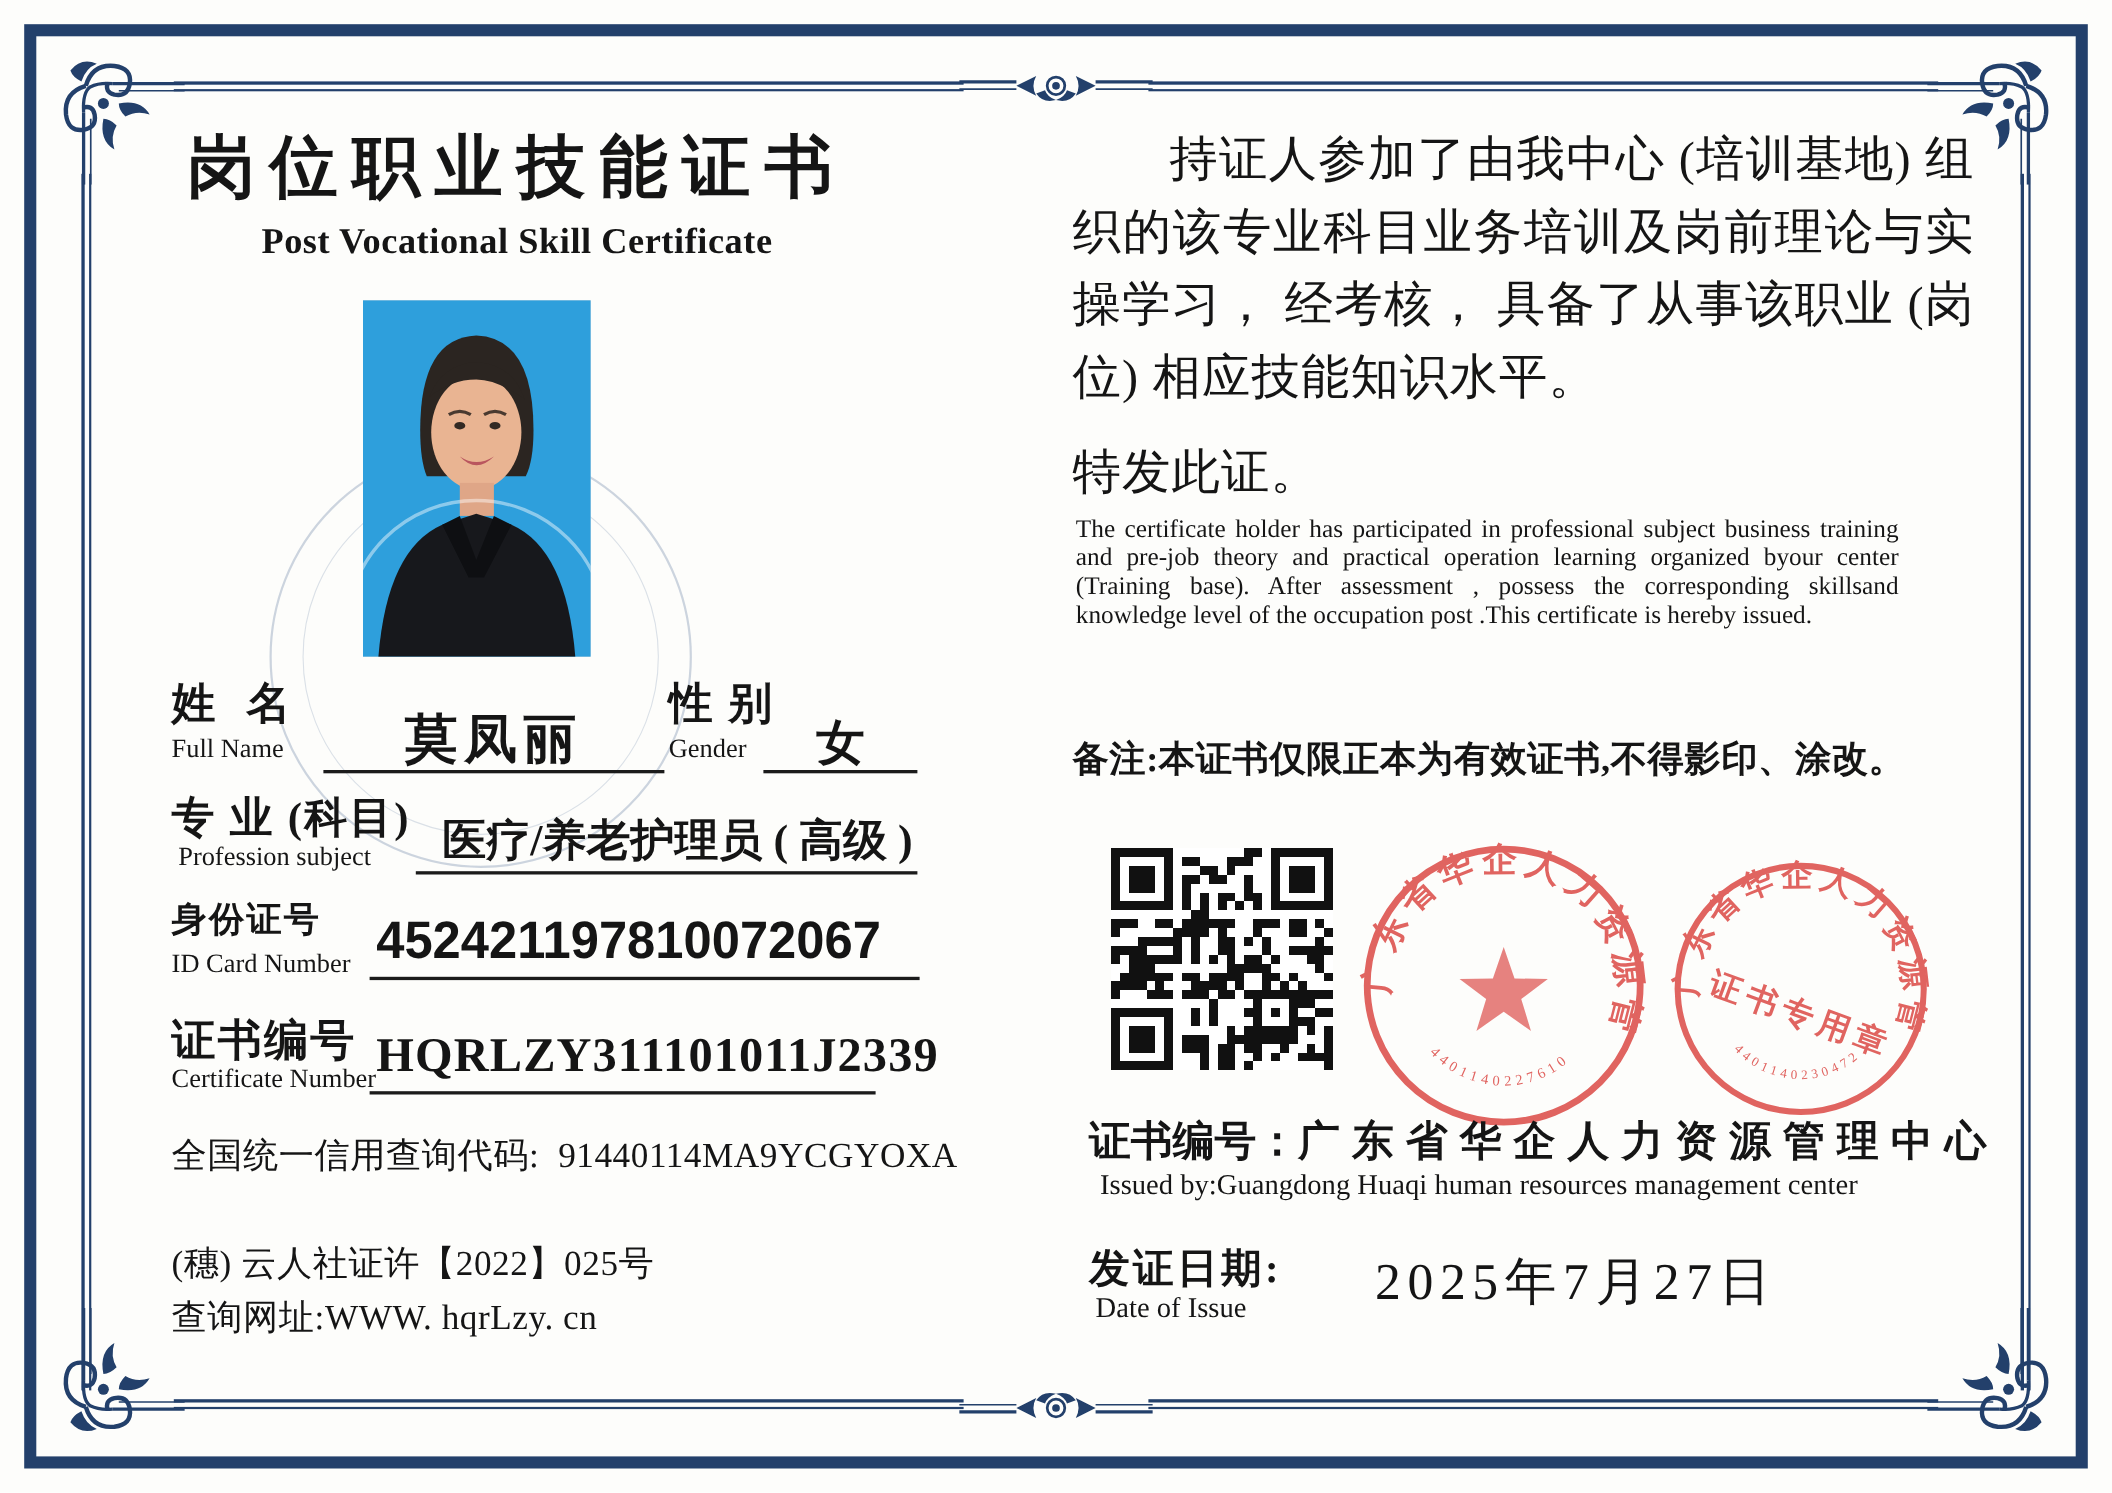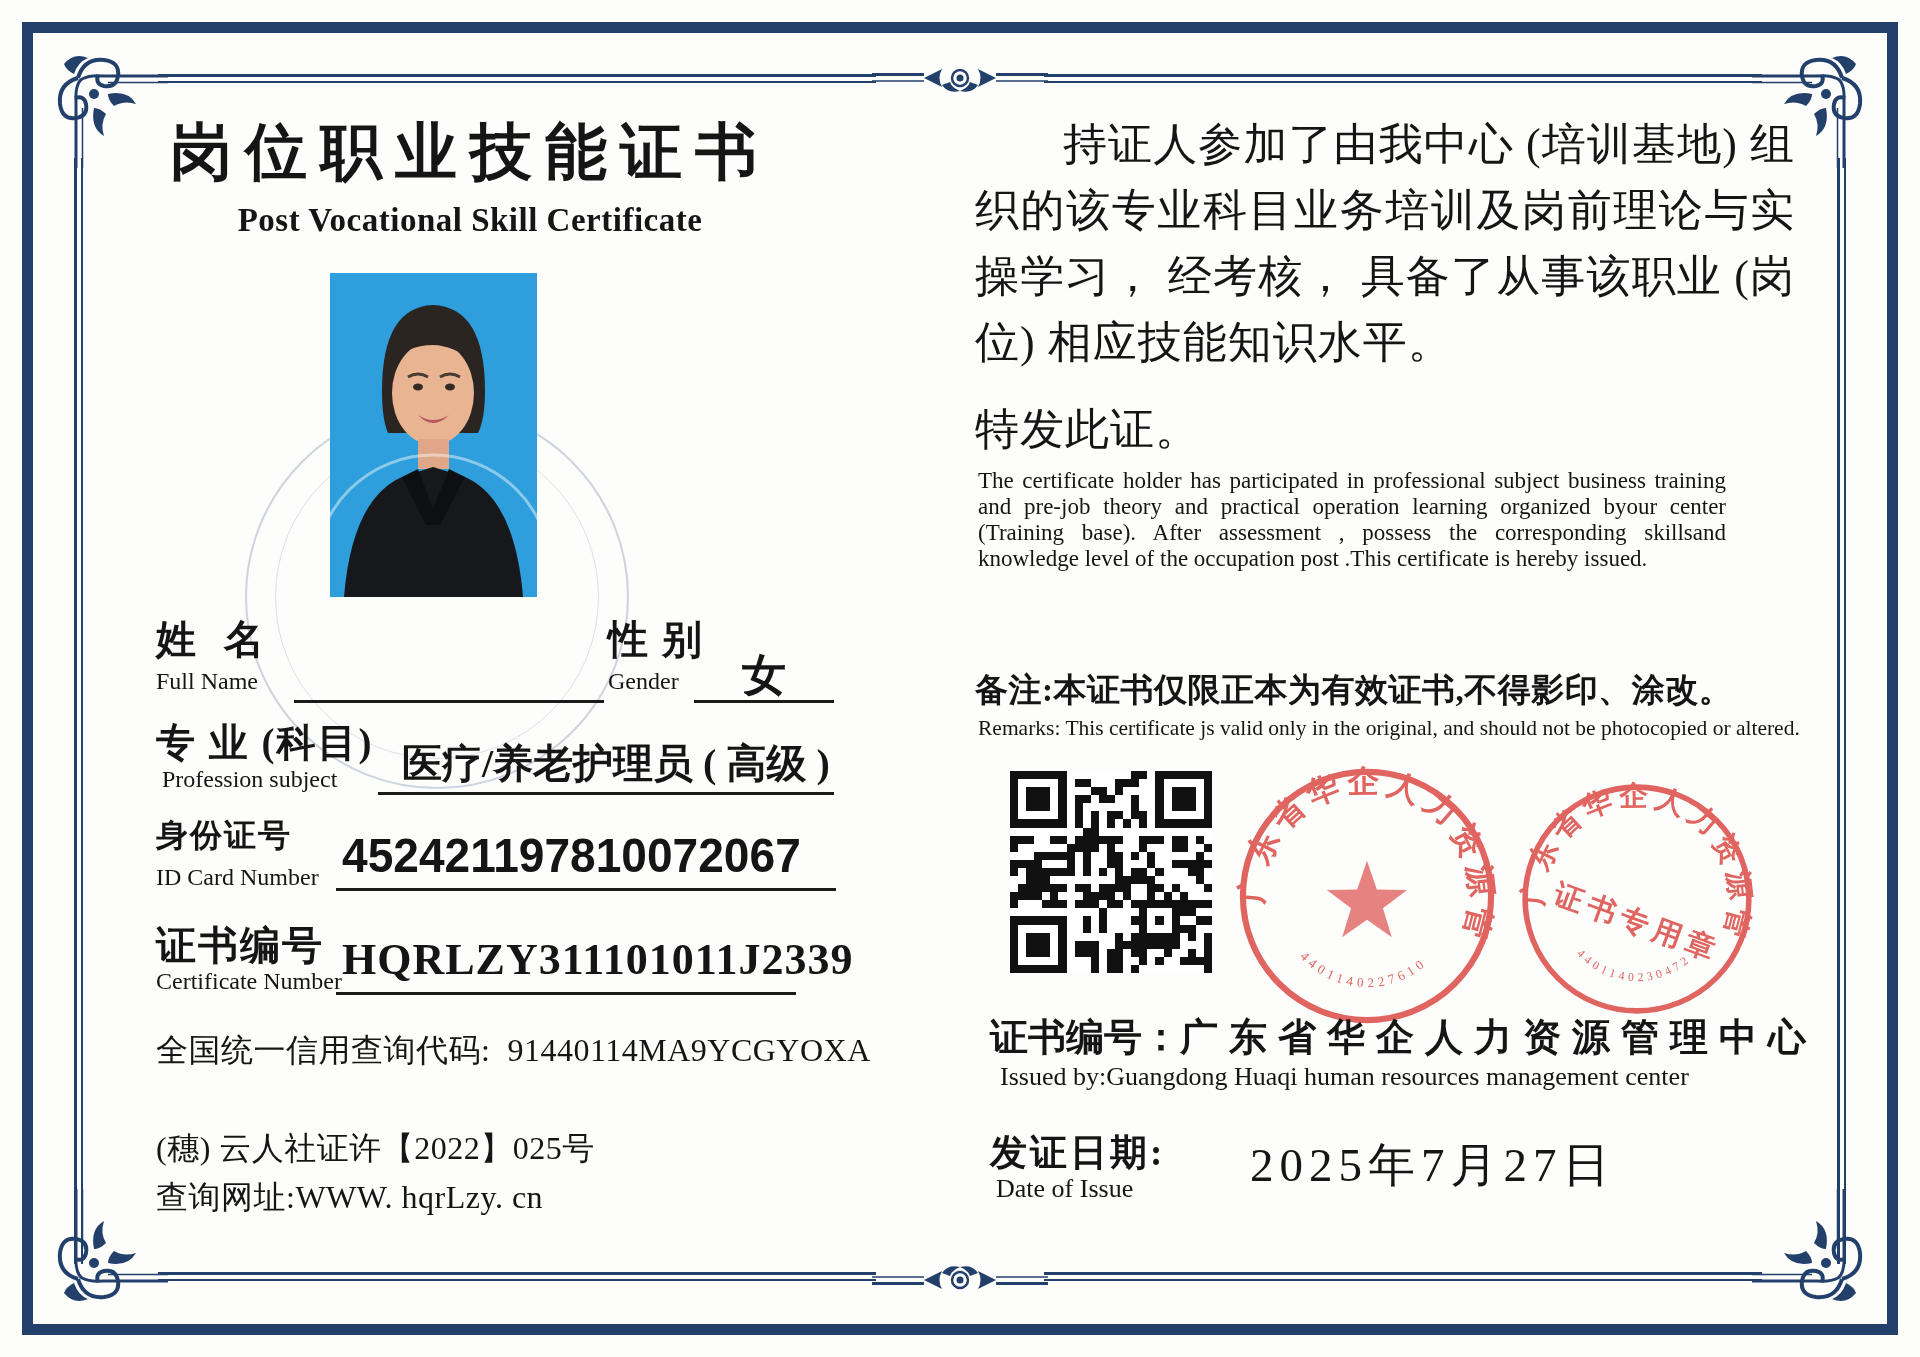--- a/index.html
+++ b/index.html
@@ -133,20 +133,21 @@
     <path d="M88 142 Q103 152 119 142 Q103 158 88 142 Z" fill="#b9565e"></path>
     <rect x="88" y="166" width="31" height="30" fill="#dfa687"></rect>
     <path d="M14 324 Q22 226 72 204 L103 194 L135 204 Q185 226 193 324 Z" fill="#17181c"></path>
     <path d="M88 196 L103 236 L119 196 L135 204 L110 252 L96 252 L72 204 Z" fill="#0e0f12"></path>
     <circle cx="103" cy="300" r="118" fill="none" stroke="rgba(255,255,255,0.45)" stroke-width="3"></circle>
   </svg>
 
   <div class="abs zh-label" style="left:156px;top:612px;font-size:40px;font-family:Liberation Mono, monospace;">姓 名</div>
   <div class="abs en-label" style="left:156px;top:668px;font-size:24px;">Full Name</div>
   <div class="ul" style="left:294px;top:700px;width:310px;"></div>
+  <div class="abs val" style="left:294px;top:640px;width:310px;text-align:center;font-size:48px;letter-spacing:6px;">莫凤丽</div>
 
   <div class="abs zh-label" style="left:608px;top:612px;font-size:40px;">性 别</div>
   <div class="abs en-label" style="left:608px;top:668px;font-size:24px;">Gender</div>
   <div class="ul" style="left:694px;top:700px;width:140px;"></div>
   <div class="abs val" style="left:694px;top:646px;width:140px;text-align:center;font-size:44px;">女</div>
 
   <div class="abs zh-label" style="left:156px;top:716px;font-size:39px;">专 业 (科目)</div>
   <div class="abs en-label" style="left:162px;top:766px;font-size:24px;">Profession subject</div>
   <div class="ul" style="left:378px;top:792px;width:456px;"></div>
   <div class="abs val" style="left:402px;top:736px;font-size:40px;font-weight:600;white-space:pre;">医疗/养老护理员 ( 高级 )</div>
@@ -164,21 +165,20 @@
   <div class="abs info-line" style="left:156px;top:1026px;">全国统一信用查询代码:  91440114MA9YCGYOXA</div>
   <div class="abs info-line" style="left:156px;top:1124px;">(穗) 云人社证许【2022】025号</div>
   <div class="abs info-line" style="left:156px;top:1173px;">查询网址:WWW. hqrLzy. cn</div>
 
   <div class="abs body-zh" style="left:975px;top:112px;width:820px;">持证人参加了由我中心 (培训基地) 组织的该专业科目业务培训及岗前理论与实操学习， 经考核， 具备了从事该职业 (岗位) 相应技能知识水平。</div>
   <div class="abs body-en" style="left:978px;top:468px;width:748px;">The certificate holder has participated in professional subject business training and pre-job theory and practical operation learning organized byour center (Training base). After assessment , possess the corresponding skillsand knowledge  level of the occupation post .This certificate is hereby issued.</div>
 
   <div class="abs body-zh-close" style="left:975px;top:400px;">特发此证。</div>
 
   <div class="abs remarks-zh" style="left:975px;top:668px;">备注:本证书仅限正本为有效证书,不得影印、涂改。</div>
-  <div class="abs remarks-en" style="left:978px;top:716px;">Remarks: This certificate js valid only in the original, and should not be photocopied or altered.</div>
 
   <svg id="qr-svg" class="abs" style="left:1010px;top:771px;" width="202" height="202" viewBox="0 0 25 25" shape-rendering="crispEdges">
       <rect x="0" y="0" width="25" height="25" fill="#fff"></rect>
       <g fill="#111">
         <rect x="0" y="0" width="1" height="1"></rect>
         <rect x="1" y="0" width="1" height="1"></rect>
         <rect x="2" y="0" width="1" height="1"></rect>
         <rect x="3" y="0" width="1" height="1"></rect>
         <rect x="4" y="0" width="1" height="1"></rect>
         <rect x="5" y="0" width="1" height="1"></rect>

